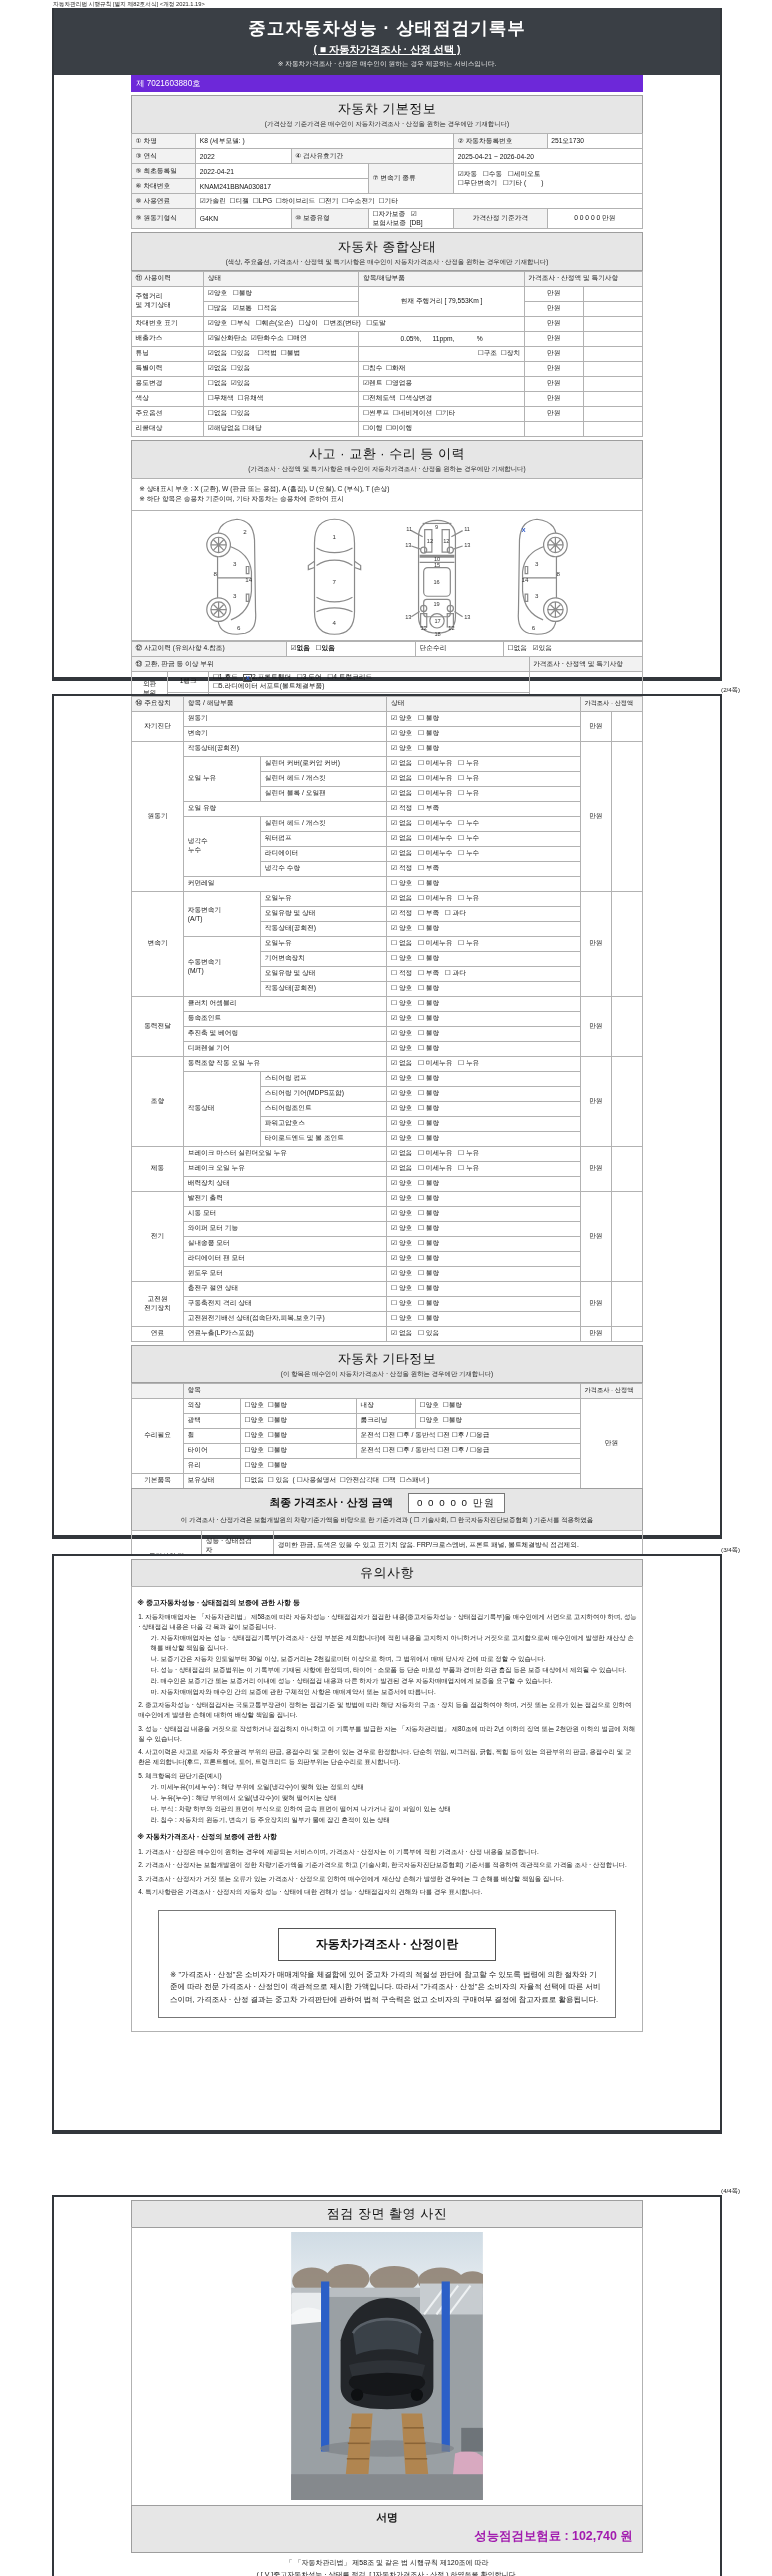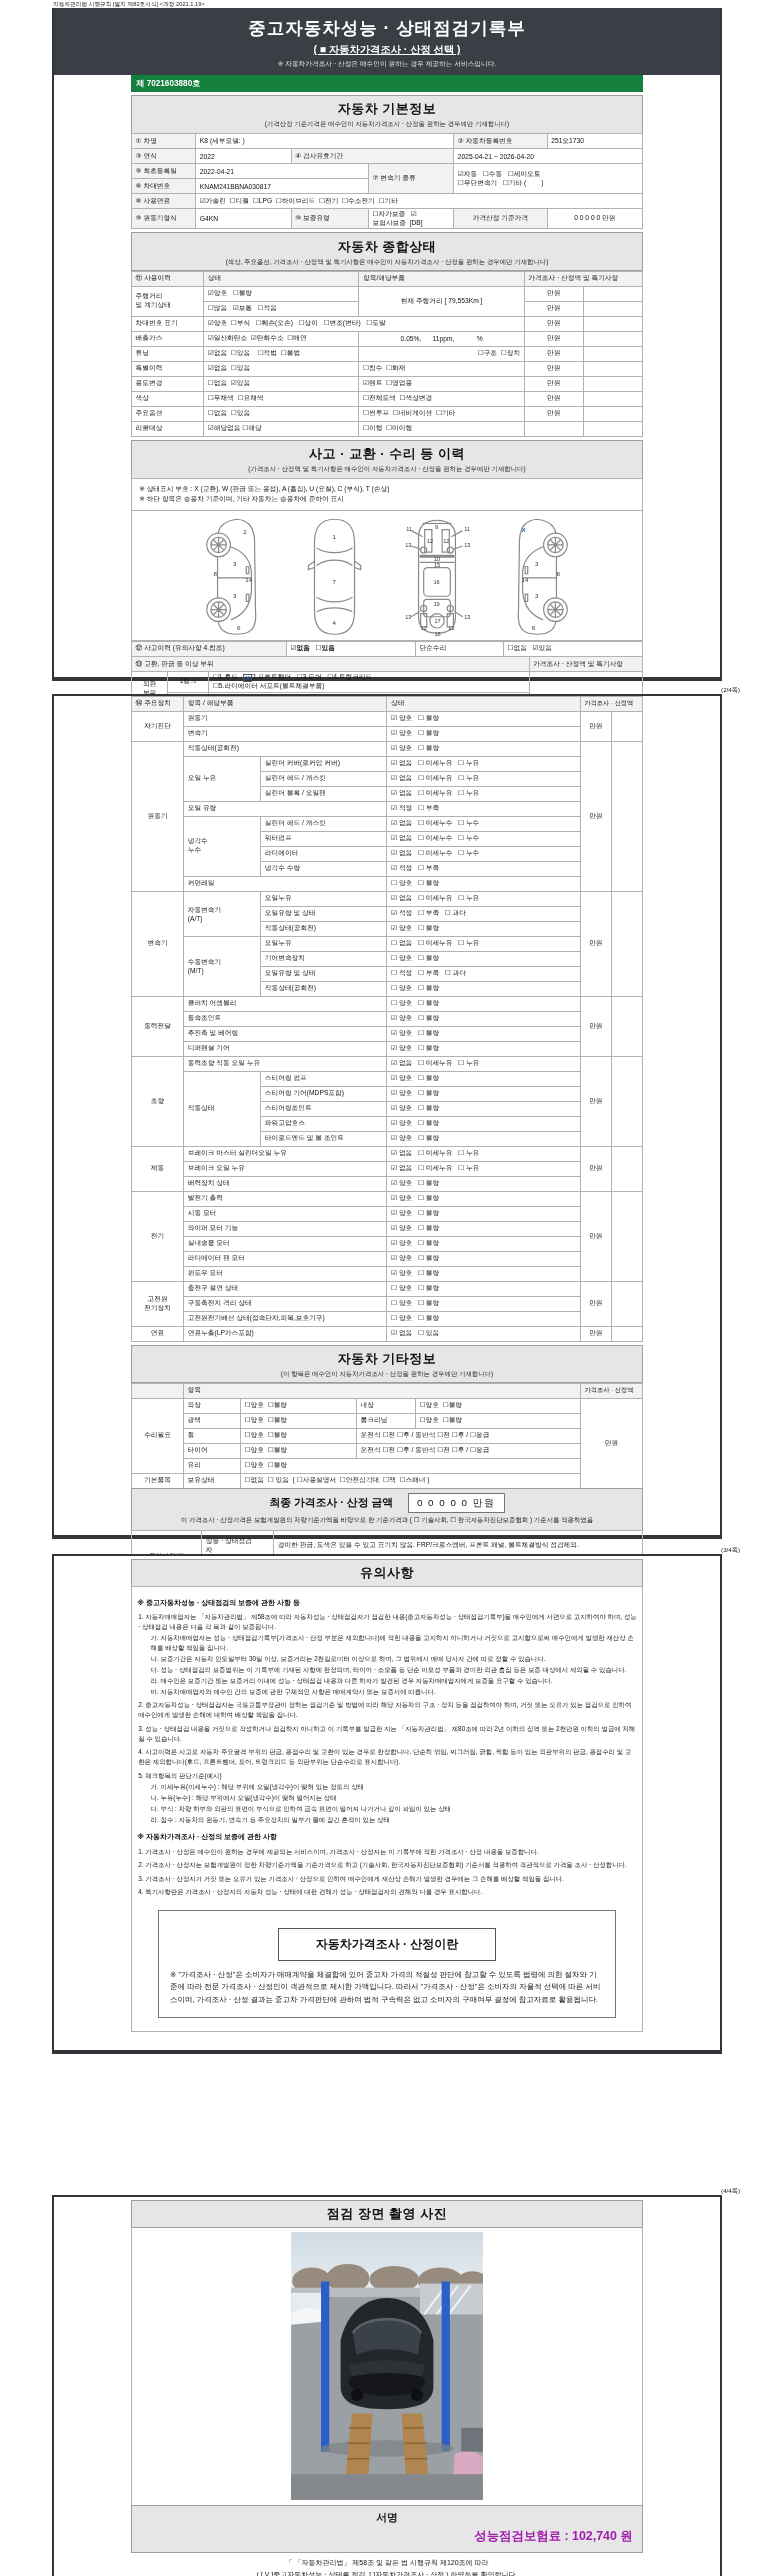--- a/index.html
+++ b/index.html
@@ -5,23 +5,23 @@
   html,body{margin:0;padding:0;background:#fff;}
   body{font-family:"Liberation Sans","DejaVu Sans",sans-serif;color:#111;}
   #canvas{position:relative;width:773px;height:2576px;background:#fff;overflow:hidden;padding-left:48px;}
   .topnote{position:absolute;left:53px;top:1px;font-size:5.7px;color:#222;letter-spacing:0px;}
   .page{position:absolute;left:52px;width:670px;background:#fff;border:2.1px solid #32363b;border-bottom-width:4.1px;box-sizing:border-box;}
   .inner{padding:0 77px 4.1px 77px;}
   .band-dark{background:#3a3f45;color:#fff;text-align:center;padding:8.2px 0 6.2px 0;}
   .band-dark .bt{font-size:17.5px;font-weight:bold;letter-spacing:1px;}
   .band-dark .bs{font-size:10.3px;margin-top:3.1px;font-weight:bold;text-decoration:underline;}
   .band-dark .bn{font-size:6.7px;margin-top:2.6px;color:#e8e8e8;}
-  .docrow{background:#15803d;margin:0 77px;padding:2.6px 5.2px 3.1px 5.2px;color:#fff;font-size:8.2px;font-weight:bold;}
+  .docrow{background:#6d28d9;margin:0 77px;padding:2.6px 5.2px 3.1px 5.2px;color:#fff;font-size:8.2px;font-weight:normal;}
   .shead{background:#e6e6e6;border:0.5px solid #9e9e9e;text-align:center;padding:4.1px 0 3.6px 0;margin-top:3.1px;}
-  .shead .t{font-size:13px;font-weight:bold;letter-spacing:0.5px;}
+  .shead .t{font-size:13px;font-weight:normal;letter-spacing:0.5px;}
   .shead .s{font-size:6.4px;margin-top:2.1px;color:#1c1c1c;}
   table.t{border-collapse:collapse;width:100%;table-layout:fixed;margin-top:-0.5px;}
   table.t td{border:0.5px solid #b2b2b2;font-size:6.7px;padding:0.5px 3.6px;height:13px;vertical-align:middle;white-space:pre-wrap;word-break:keep-all;color:#101010;}
   td.c{text-align:center;}
   td.hd{background:#f2f2f2;}
   .xb{display:inline-block;width:6.7px;height:6.7px;border:0.5px solid #555;color:#2b57c8;font-weight:bold;font-size:6.2px;line-height:6.7px;text-align:center;vertical-align:-1px;}
   .notesbox{border:0.5px solid #b2b2b2;margin-top:-0.5px;padding:4.1px 7.2px;font-size:6.7px;}
   .notesbox div{margin:1.5px 0;}
   .diagwrap{border:0.5px solid #b2b2b2;border-top:none;display:flex;justify-content:center;gap:23px;padding:5.2px 0 3.1px 0;}
   svg.car{display:block;}
@@ -698,21 +698,21 @@
               <td>가격 · 조사산정
 자</td>
               <td></td>
             </tr>
       </tbody>
         </table>
     </div>
   </div>
   <div class="pgmark" style="top:1546px">(3/4쪽)</div>
 
-  <div class="page" style="top:1554px;height:500px">
+  <div class="page" style="top:1554px;height:580px">
     <div class="inner">
       <div class="shead">
         <div class="t">유의사항</div>
       </div>
       <div class="notice-body">
         <div class="n-h">※ 중고자동차성능 · 상태점검의 보증에 관한 사항 등</div>
         <div class="n-1">1.  자동차매매업자는 「자동차관리법」 제58조에 따라 자동차성능 · 상태점검자가 점검한 내용(중고자동차성능 · 상태점검기록부)을 매수인에게 서면으로 고지하여야 하며, 성능 · 상태점검 내용은 다음 각 목과 같이 보증됩니다.</div>
         <div class="n-2">가. 자동차매매업자는 성능 · 상태점검기록부(가격조사 · 산정 부분은 제외합니다)에 적힌 내용을 고지하지 아니하거나 거짓으로 고지함으로써 매수인에게 발생한 재산상 손해를 배상할 책임을 집니다.</div>
         <div class="n-2">나. 보증기간은 자동차 인도일부터 30일 이상, 보증거리는 2천킬로미터 이상으로 하며, 그 범위에서 매매 당사자 간에 따로 정할 수 있습니다.</div>
         <div class="n-2">다. 성능 · 상태점검의 보증범위는 이 기록부에 기재된 사항에 한정되며, 타이어 · 소모품 등 단순 마모성 부품과 경미한 외관 흠집 등은 보증 대상에서 제외될 수 있습니다.</div>

